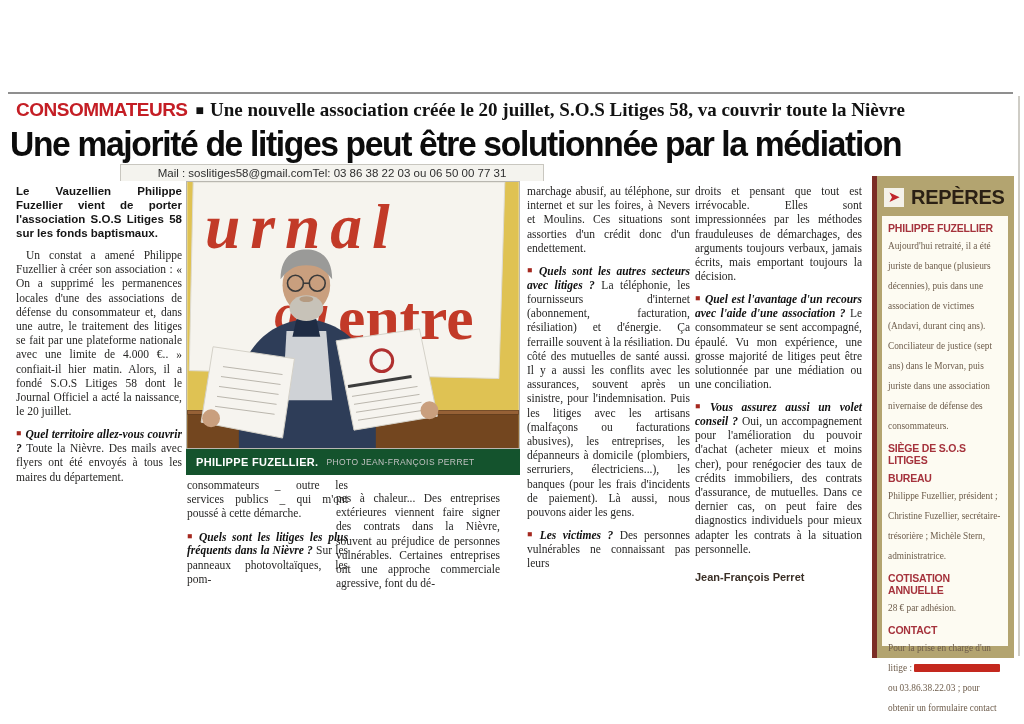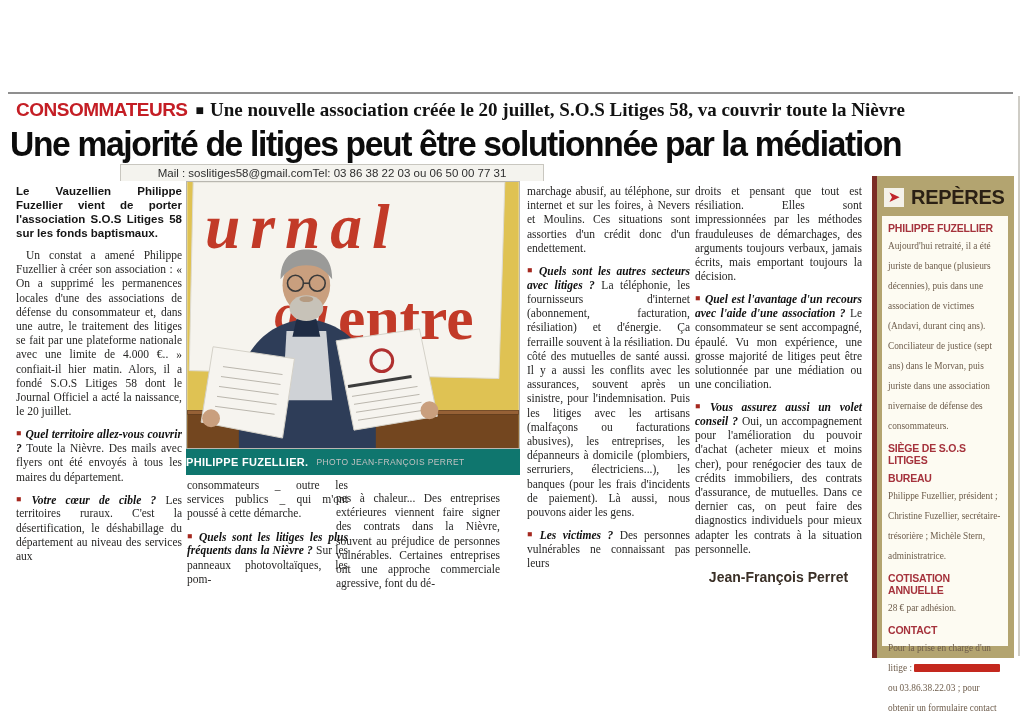--- a/index.html
+++ b/index.html
@@ -27,33 +27,33 @@
                    display:flex; align-items:center; justify-content:center; padding:0 14px; }
 
   .col { position:absolute; font-size:11.5px; line-height:14.2px; color:#272625;
          text-align:justify; }
   .col p { margin-bottom:8px; }
   .col p.indent { text-indent:10px; }
   .chapeau { font-family:"Liberation Sans", sans-serif; font-weight:bold; font-size:11.5px;
              line-height:14px; color:#141414; margin-bottom:9px; }
   .qa .bullet { color:#a5281f; font-size:8.5px; margin-right:4px; vertical-align:1.5px; }
   .qa .q { font-weight:bold; font-style:italic; color:#101010; }
-  .byline { text-align:center; font-family:"Liberation Sans", sans-serif; font-weight:bold;
-            font-size:14px; color:#3a2f26; margin-top:14px; }
+  .byline { text-align:left; font-family:"Liberation Sans", sans-serif; font-weight:bold;
+            font-size:11px; color:#3a2f26; margin-top:14px; }
 
   .col1 { left:16px;  top:184px; width:166px; }
   .col2 { left:187px; top:478px; width:161px; }
   .col3 { left:336px; top:491px; width:164px; }
   .col4 { left:527px; top:184px; width:163px; }
   .col5 { left:695px; top:184px; width:167px; }
 
   .photo-wrap { position:absolute; left:186px; top:181px; width:334px; }
   .photo { width:334px; height:268px; display:block; border:1px solid #b9b7b0; }
-  .caption-bar { width:334px; height:26px; background:#0f766e; display:flex; align-items:center;
-                 padding:0 0; gap:8px; }
+  .caption-bar { width:334px; height:26px; background:#14532d; display:flex; align-items:center;
+                 padding:0 10px; gap:8px; }
   .caption-name { color:#ffffff; font-family:"Liberation Sans", sans-serif; font-weight:bold;
                   font-size:11px; letter-spacing:0.3px; white-space:nowrap; }
   .caption-credit { color:#c2c2c2; font-family:"Liberation Sans", sans-serif; font-size:8.5px;
                     letter-spacing:0.4px; white-space:nowrap; }
 
   .sidebar { position:absolute; left:872px; top:176px; width:142px; height:482px;
              background:#b3a470; border-left:5px solid #7b2d26; padding:6px 6px 8px 5px; }
   .sidebar-title-row { display:flex; align-items:center; gap:7px; padding:4px 2px 7px 2px; }
   .arrow-box { width:20px; height:19px; background:#f4f2ea; display:flex; align-items:center;
                justify-content:center; }
@@ -87,24 +87,20 @@
     <span>Mail : soslitiges58@gmail.com</span>
     <span>Tel: 03 86 38 22 03  ou  06 50 00 77 31</span>
   </div>
 
   <div class="col col1">
     <p class="chapeau">Le Vauzellien Philippe Fuzellier vient de porter l'association S.O.S Litiges 58 sur les fonds baptismaux.</p>
     <p class="indent">Un constat a amené Philippe Fuzellier à créer son association : « On a supprimé les permanences locales d'une des associations de défense du consommateur et, dans une autre, le traitement des litiges se fait par une plateforme nationale avec une limite de 4.000 €.. » confiait-il hier matin. Alors, il a fondé S.O.S Litiges 58 dont le Journal Officiel a acté la naissance, le 20 juillet.</p>
     <p class="qa">
       <span class="bullet">■</span><b class="q">Quel territoire allez-vous couvrir ?</b>
       <span>Toute la Nièvre. Des mails avec flyers ont été envoyés à tous les maires du département.</span>
-    </p>
-    <p class="qa">
-      <span class="bullet">■</span><b class="q">Votre cœur de cible ?</b>
-      <span>Les territoires ruraux. C'est la désertification, le déshabillage du département au niveau des services aux</span>
     </p>
   </div>
 
   <div class="photo-wrap">
     <svg class="photo" viewBox="0 0 334 268" xmlns="http://www.w3.org/2000/svg">
       <rect x="0" y="0" width="334" height="268" fill="#dfc253"></rect>
       <polygon points="6,0 320,0 314,198 2,190" fill="#f6f4ee" stroke="#dedbd2" stroke-width="1"></polygon>
       <g font-family="Liberation Serif, serif" fill="#c23a28" font-weight="bold">
         <text x="18" y="66" font-size="64" font-style="italic" letter-spacing="10">urnal</text>
         <text x="88" y="148" font-size="52" font-style="italic">du</text>
@@ -173,21 +169,21 @@
       <span class="bullet">■</span><b class="q">Quels sont les autres secteurs avec litiges ?</b>
       <span>La téléphonie, les fournisseurs d'internet (abonnement, facturation, résiliation) et d'énergie. Ça ferraille souvent à la résiliation. Du côté des mutuelles de santé aussi. Il y a aussi les conflits avec les assurances, souvent après un sinistre, pour l'indemnisation. Puis les litiges avec les artisans (malfaçons ou facturations abusives), les entreprises, les dépanneurs à domicile (plombiers, serruriers, électriciens...), les banques (pour les frais d'incidents de paiement). Là aussi, nous pouvons aider les gens.</span>
     </p>
     <p class="qa">
       <span class="bullet">■</span><b class="q">Les victimes ?</b>
       <span>Des personnes vulnérables ne connaissant pas leurs</span>
     </p>
   </div>
 
   <div class="col col5">
-    <p>droits et pensant que tout est résiliation. Elles sont impressionnées par les méthodes frauduleuses de démarchages, des arguments toujours verbaux, jamais écrits, mais emportant toujours la décision.</p>
+    <p>droits et pensant que tout est irrévocable. Elles sont impressionnées par les méthodes frauduleuses de démarchages, des arguments toujours verbaux, jamais écrits, mais emportant toujours la décision.</p>
     <p class="qa">
       <span class="bullet">■</span><b class="q">Quel est l'avantage d'un recours avec l'aide d'une association ?</b>
       <span>Le consommateur se sent accompagné, épaulé. Vu mon expérience, une grosse majorité de litiges peut être solutionnée par une médiation ou une conciliation.</span>
     </p>
     <p class="qa">
       <span class="bullet">■</span><b class="q">Vous assurez aussi un volet conseil ?</b>
       <span>Oui, un accompagnement pour l'amélioration du pouvoir d'achat (acheter mieux et moins cher), pour renégocier des taux de crédits immobiliers, des contrats d'assurance, de mutuelles. Dans ce dernier cas, on peut faire des diagnostics individuels pour mieux adapter les contrats à la situation personnelle.</span>
     </p>
     <div class="byline">Jean-François Perret</div>
   </div>

